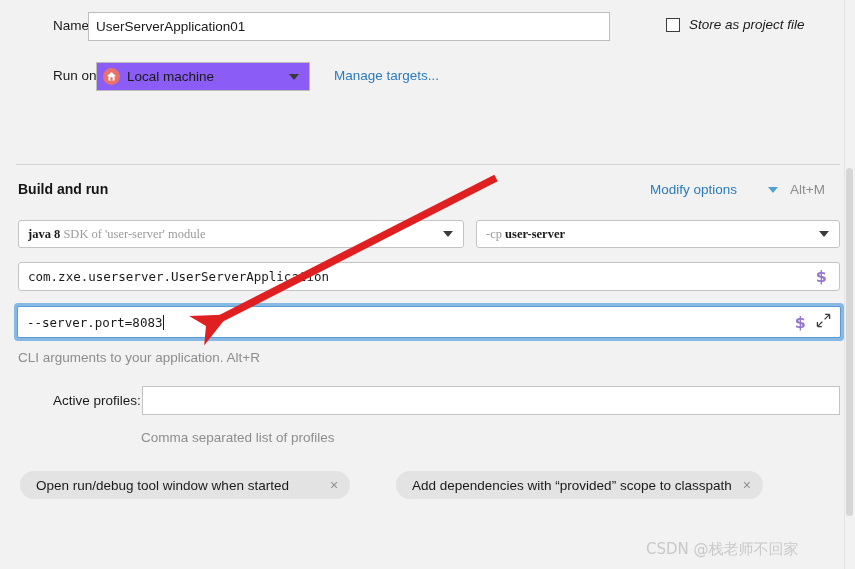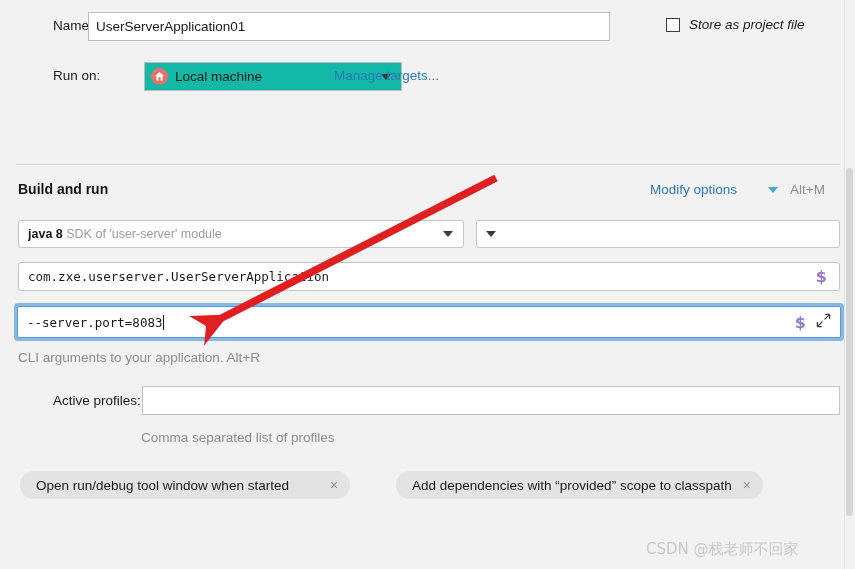--- a/index.html
+++ b/index.html
@@ -53,23 +53,23 @@
     position: absolute; left: 845px; top: 14px;
     width: 4px; display: flex; flex-direction: column;
     gap: 3px; align-items: center;
   }
   #kebab i { width: 3px; height: 3px; background: #9a9a9a; border-radius: 50%; display: block; }
 
   
   #runon-label { left: 18px; top: 68px; }
   #runon-combo {
     position: absolute; left: 96px; top: 62px;
-    width: 258px; height: 29px;
-    background: #14b8a6; border: 1px solid #bdbdbd;
-    display: flex; align-items: center; padding: 0 6px; margin-left: 48px;
+    width: 214px; height: 29px;
+    background: #8b5cf6; border: 1px solid #bdbdbd;
+    display: flex; align-items: center; padding: 0 6px;
   }
   .home-icon {
     width: 17px; height: 17px; border-radius: 50%;
     background: #e8726b; position: relative; flex: 0 0 auto;
     margin-right: 7px;
   }
   .home-icon svg { position: absolute; left: 3px; top: 3px; }
   #runon-text { flex: 1; font-size: 13.5px; }
   .caret {
     width: 0; height: 0;
@@ -117,21 +117,21 @@
   }
 
   
   .combo {
     position: absolute;
     background: #fff; border: 1px solid #c4c4c4;
     border-radius: 3px;
     height: 28px;
     display: flex; align-items: center;
     padding: 0 6px 0 9px;
-    font-family: Liberation Sans, sans-serif;
+    font-family: Liberation Serif, serif;
     font-size: 12.5px;
   }
   #sdk-combo { left: 18px; top: 220px; width: 446px; }
   #cp-combo  { left: 476px; top: 220px; width: 364px; }
   .mono-strong { color: #1a1a1a; font-weight: bold; }
   .mono-dim { color: #9b9b9b; }
   .combo .flexfill { flex: 1; white-space: nowrap; overflow: hidden; }
 
   
   #mainclass-field {
@@ -285,20 +285,24 @@
 
   <div class="combo" id="sdk-combo">
     <span class="flexfill">
       <span class="mono-strong">java 8</span>
       <span class="mono-dim">SDK of 'user-server' module</span>
     </span>
     <span class="caret"></span>
   </div>
 
   <div class="combo" id="cp-combo">
+    <span class="flexfill">
+      <span class="mono-dim">-cp</span>
+      <span class="mono-strong">user-server</span>
+    </span>
     <span class="caret"></span>
   </div>
 
   <div id="mainclass-field">
     <span id="mainclass-text">com.zxe.userserver.UserServerApplication</span>
     <span class="macro-dollar">$</span>
   </div>
 
   <div id="cli-wrap">
     <div id="cli-field">

